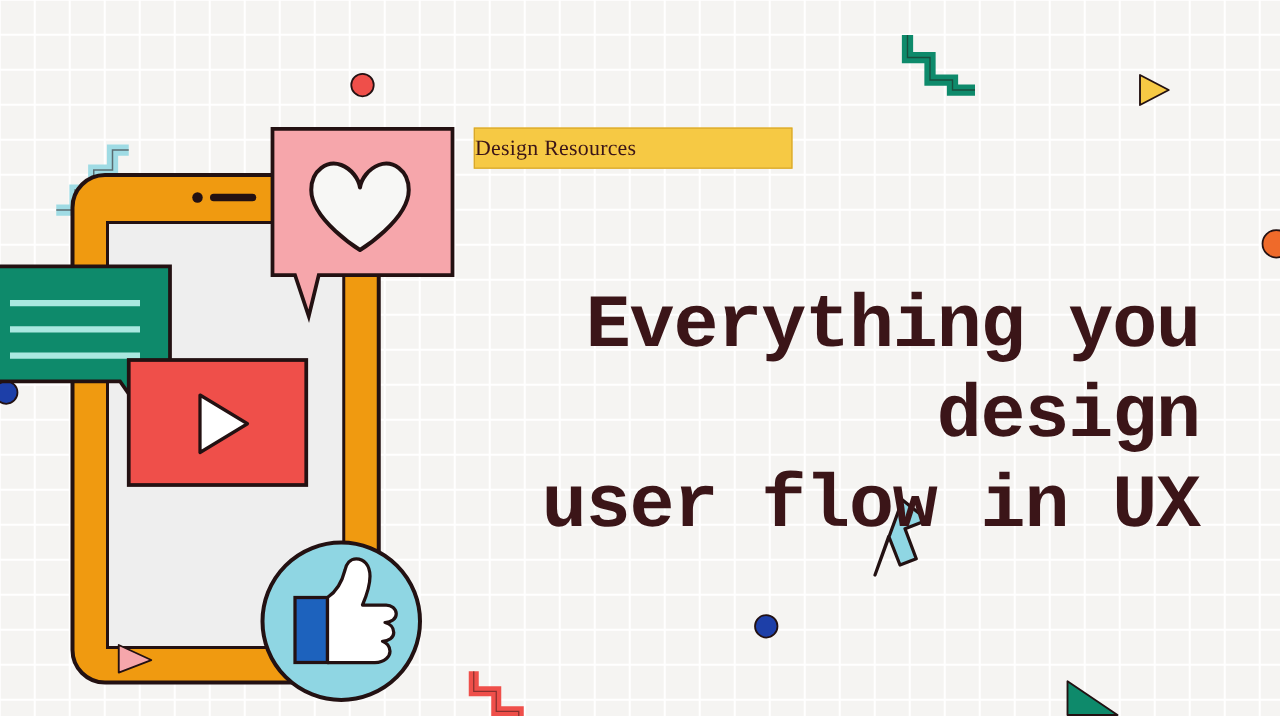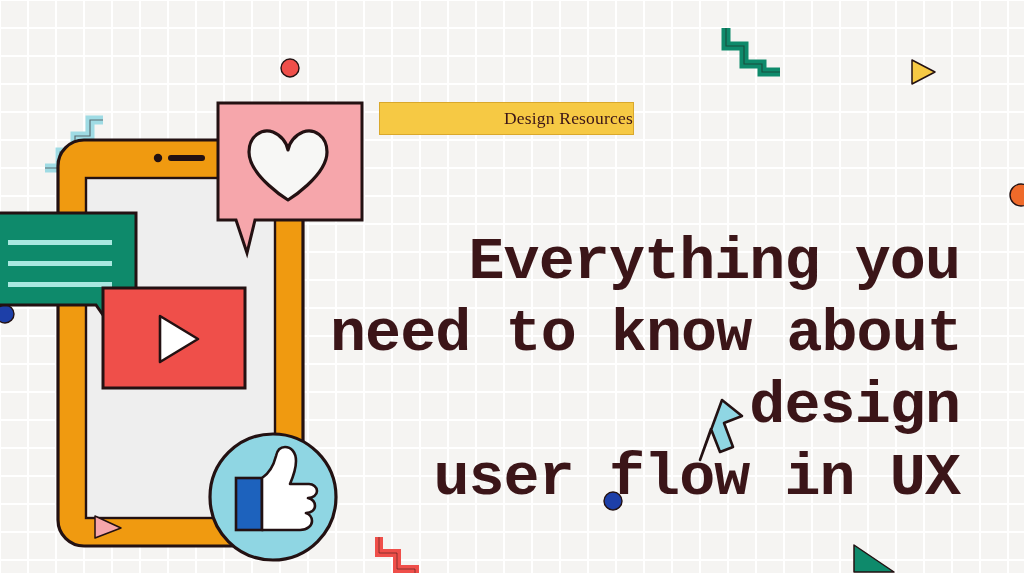--- a/index.html
+++ b/index.html
@@ -28,21 +28,21 @@
     position: absolute;
     left: 379px;
     top: 102px;
     width: 255px;
     height: 33px;
     background: #f6c944;
     border: 1.5px solid #d9a82c;
     box-sizing: border-box;
     display: flex;
     align-items: center;
-    justify-content: flex-end;
+    justify-content: flex-start;
   }
   #badge-label {
     font-family: "Liberation Serif", serif;
     font-size: 17.5px;
     font-weight: 400;
     color: #3b1518;
     letter-spacing: 0.2px;
     white-space: nowrap;
   }
 
@@ -164,18 +164,17 @@
                L711 429 Z" fill="#8fd6e3" stroke="#231112" stroke-width="2.6" stroke-linejoin="round"></path>
     </g>
   </svg>
 
   <div id="badge">
     <span id="badge-label">Design Resources</span>
   </div>
 
   <h1 id="headline">
     <span class="hl">Everything you</span>
-    <span class="hl">need to know about</span>
     <span class="hl">design</span>
     <span class="hl">user flow in UX</span>
   </h1>
 
 </div>
 
 </body></html>

